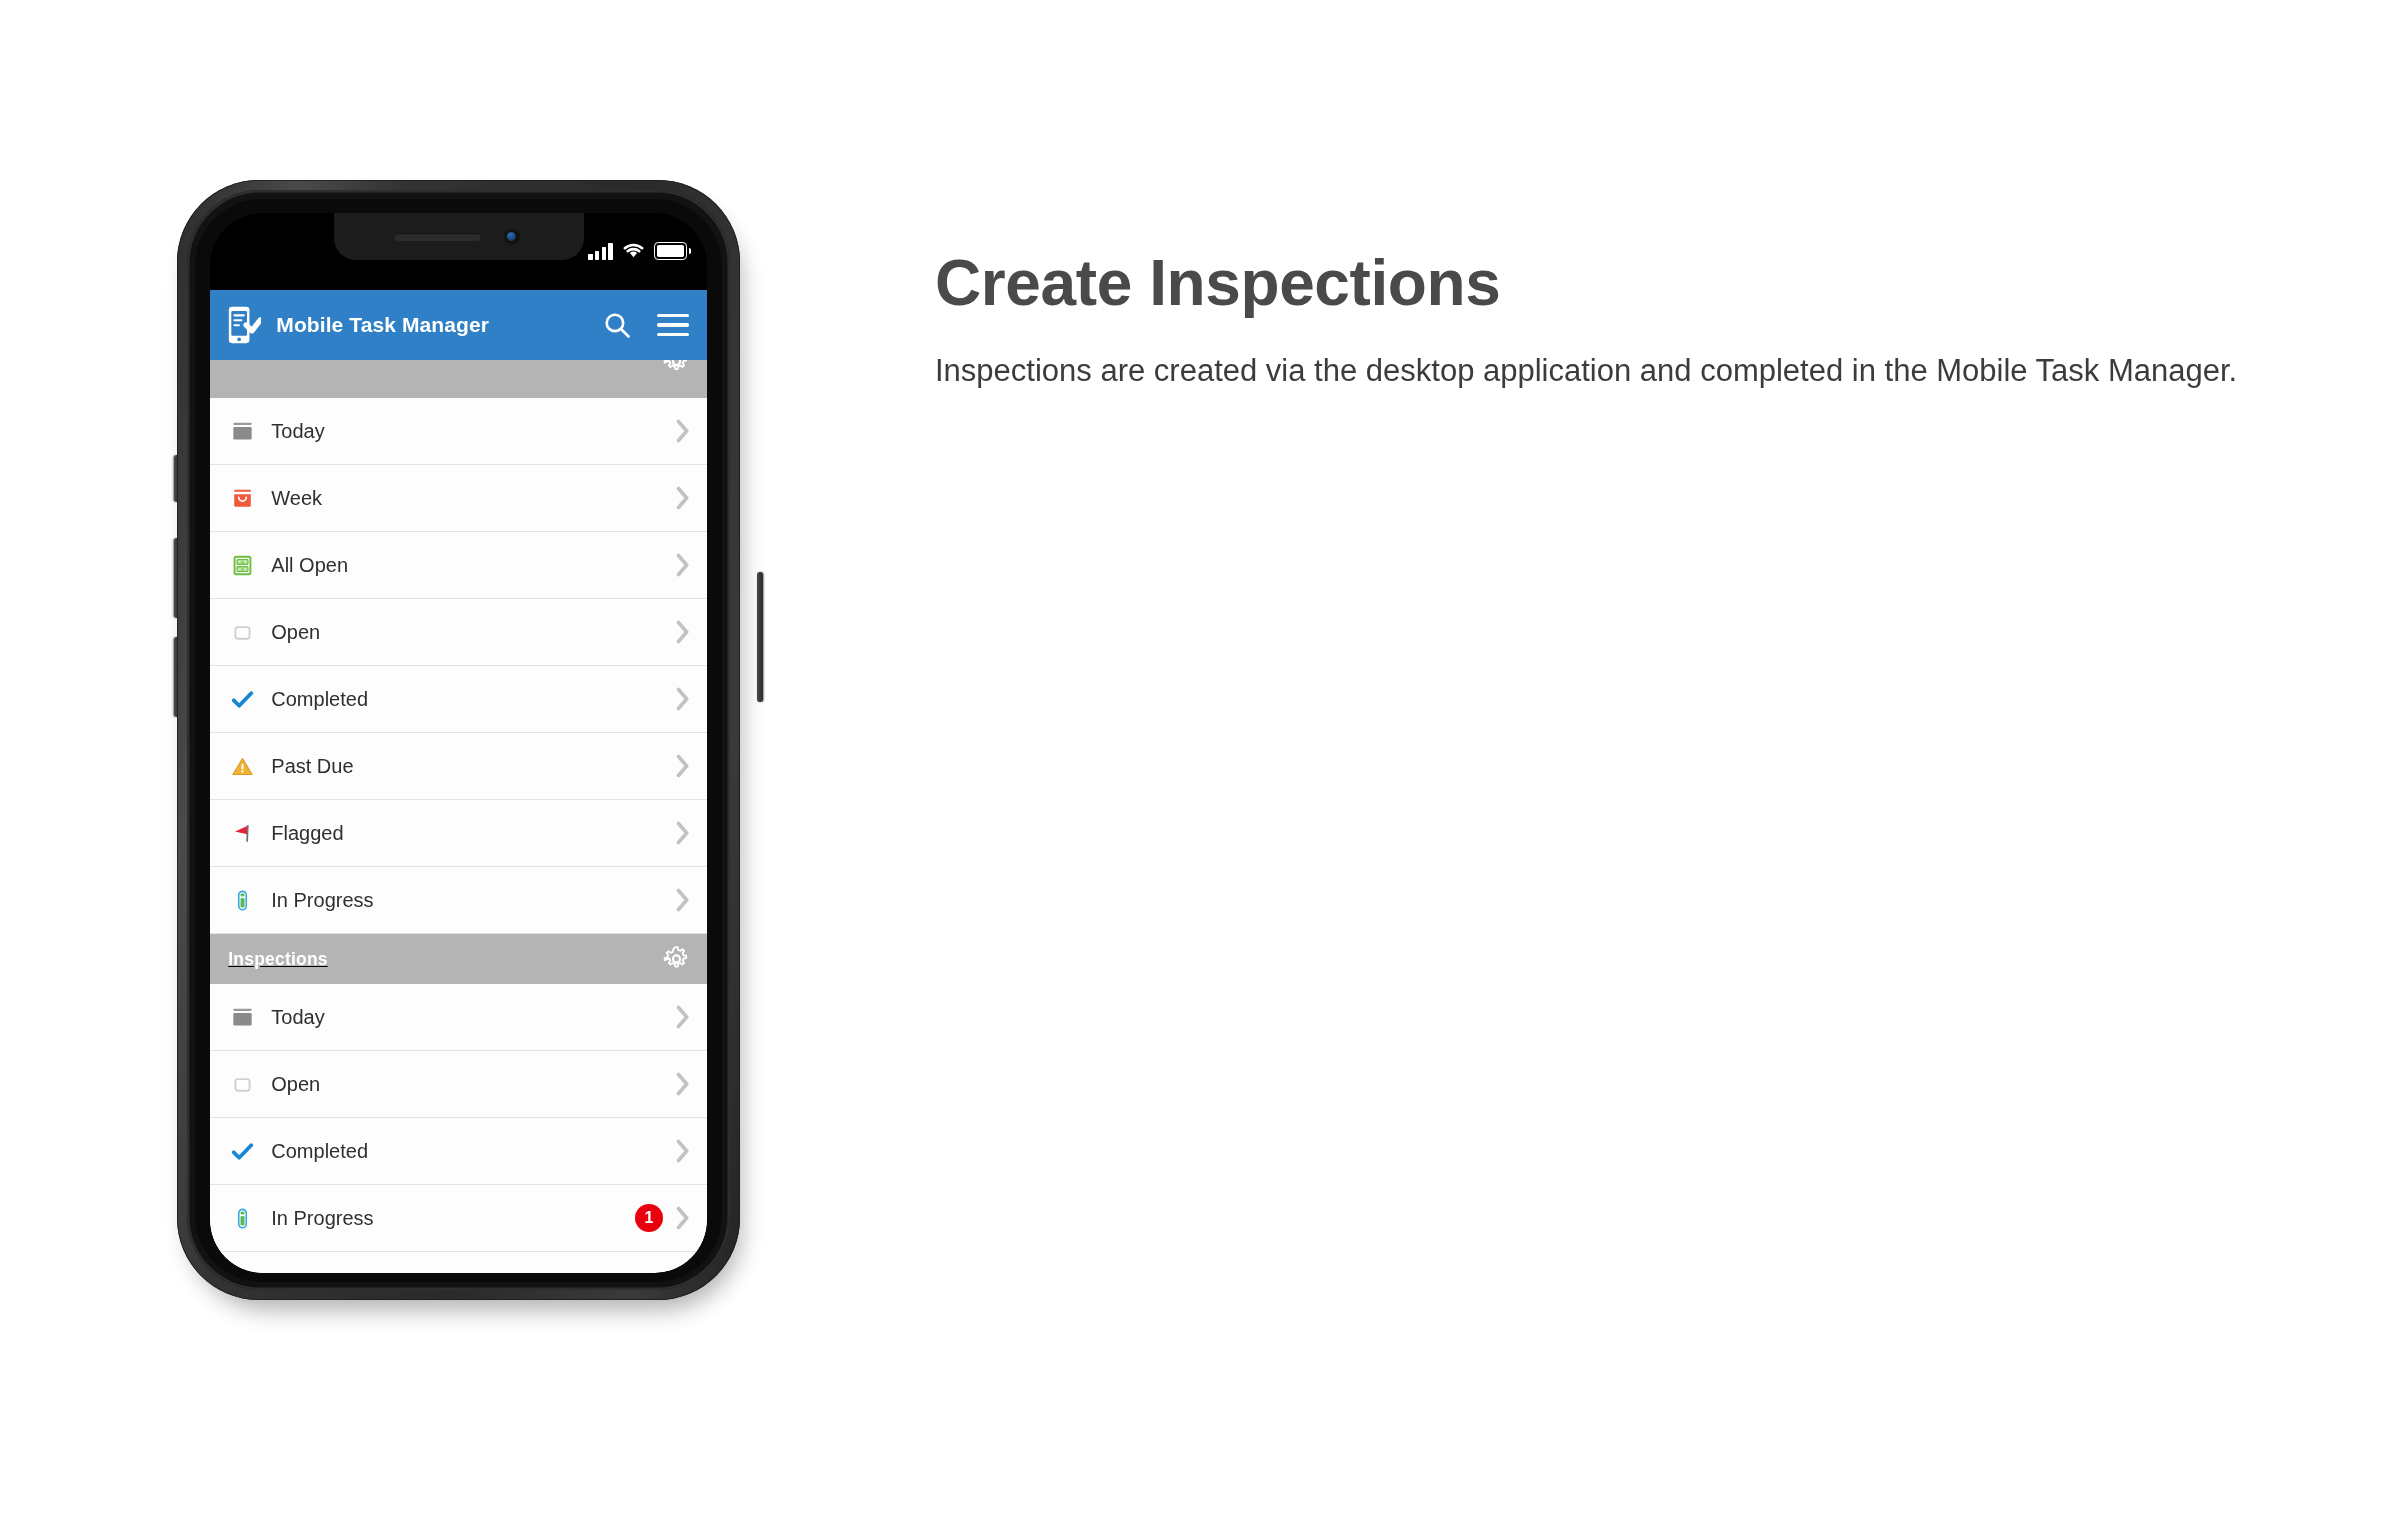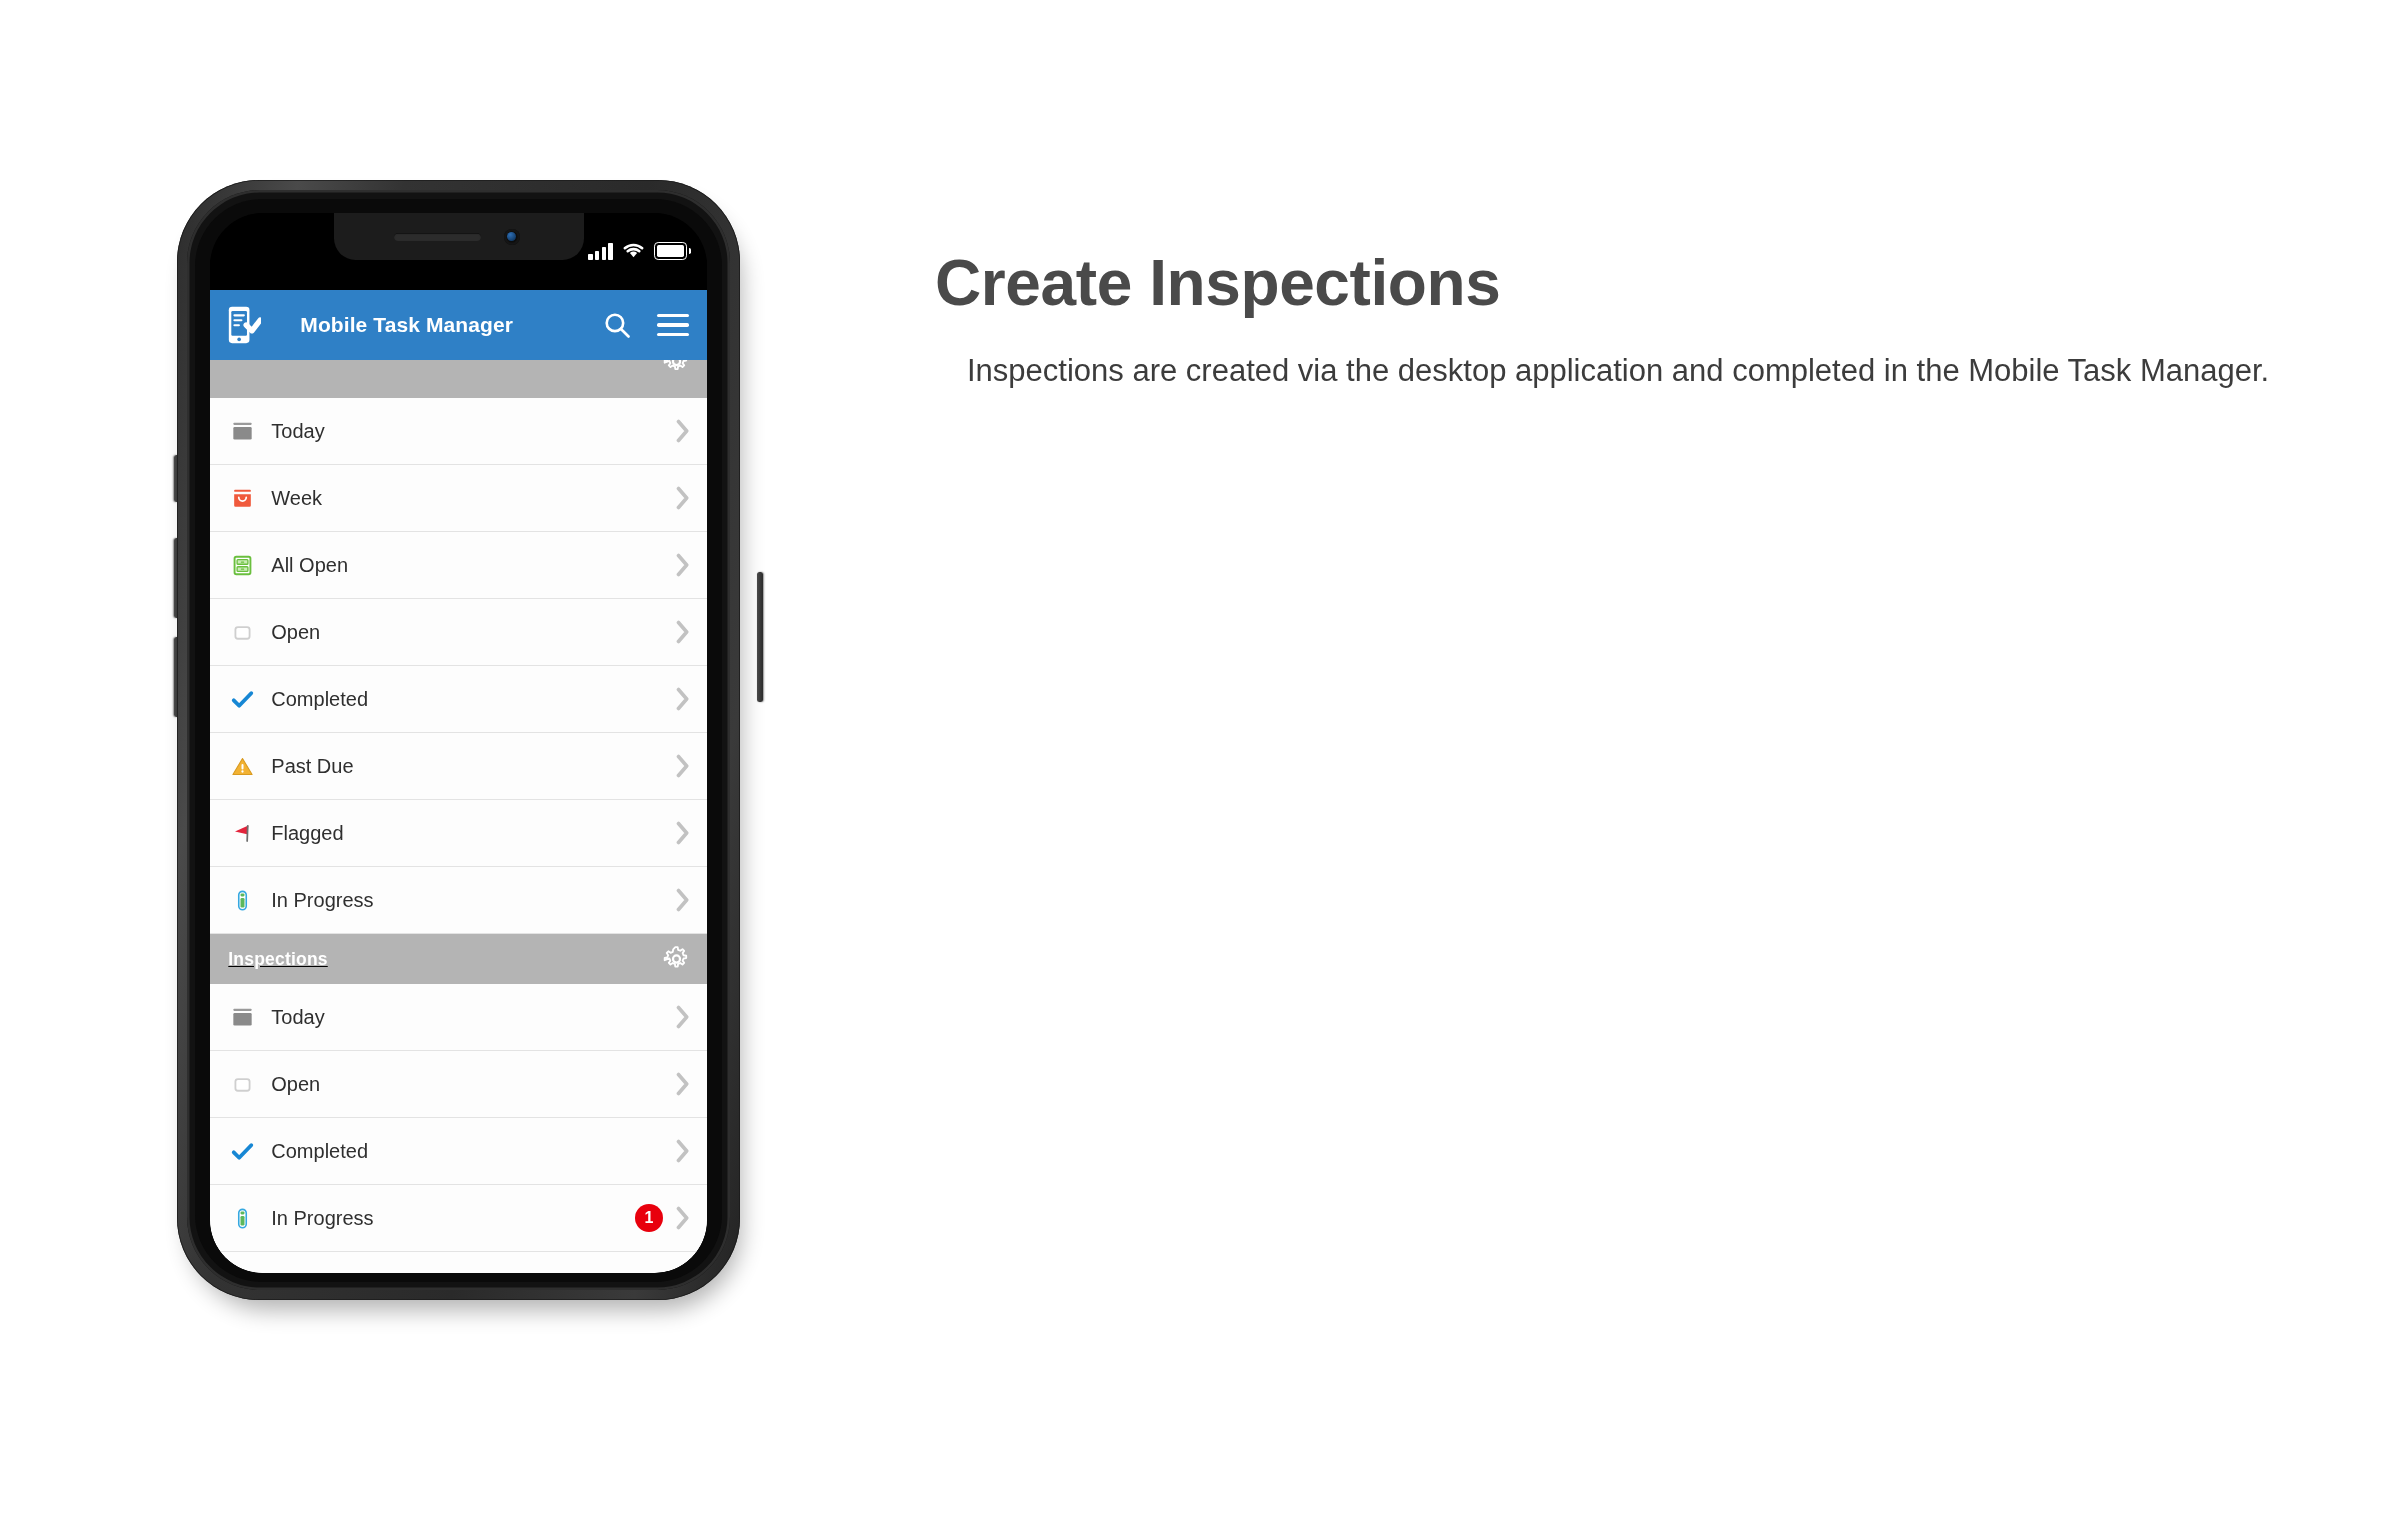--- a/index.html
+++ b/index.html
@@ -86,21 +86,21 @@
   }
   .batt::after {
     content:""; position:absolute; right:-5px; top:5px; width:2.5px; height:5.8px;
     background:#fff; border-radius:0 1.7px 1.7px 0;
   }
   .batt i { display:block; width:100%; height:100%; background:#fff; border-radius:1.7px; }
 
   
   .app-bar {
     position: absolute; left: 0; top: 77px; width: 100%; height: 70px;
-    background: #2f80c6; display: flex; align-items: center; padding: 0 18.3px; gap: 24px;
+    background: #2f80c6; display: flex; align-items: center; padding: 0 18.3px;
   }
   .app-logo { width: 33px; height: 38px; flex: 0 0 auto; }
   .app-title {
     color: #fff; font-size: 21px; font-weight: bold; margin-left: 15px;
     letter-spacing: 0.1px; white-space: nowrap;
   }
   .app-bar-actions { margin-left: auto; display: flex; align-items: center; gap: 25px; }
   .icon-btn { width: 30px; height: 30px; display:flex; align-items:center; justify-content:center; }
   .hamb { width: 32px; height: 23px; display:flex; flex-direction:column; justify-content:space-between; }
   .hamb span { display:block; height:3.3px; background:#fff; border-radius:1.7px; }
@@ -147,21 +147,21 @@
   
   .content { position: absolute; left: 935px; top: 250px; width: 1367px; }
   .sec { margin-bottom: 98px; }
   .sec:last-child { margin-bottom: 0; }
   .h1 {
     font-size: 64px; font-weight: bold; color: #4a4a4a;
     letter-spacing: -0.4px; line-height: 1.05; margin-bottom: 33px;
   }
   .p {
     font-size: 31px; color: #3c3c3c; line-height: 1.35;
-    max-width: 1333px; font-weight: normal; margin-left: 32px;
+    max-width: 1333px; font-weight: normal;
   }
   .sec-automate .p { max-width: 1317px; }
   .sec-mobile .p { max-width: 1367px; }
 </style>
 </head>
 <body>
 
 <div class="page">
 
   <div class="phone-wrap">

